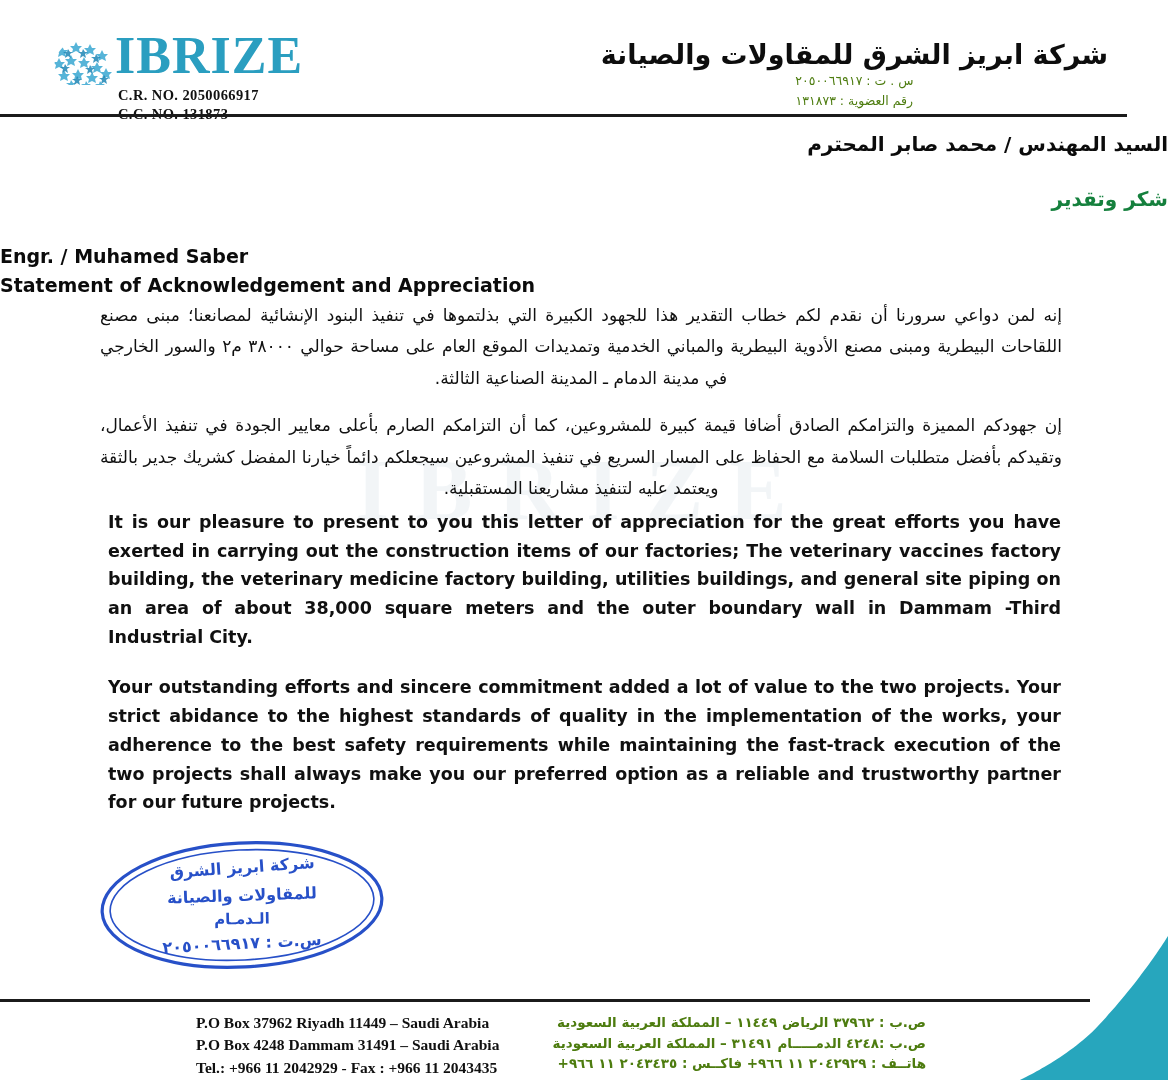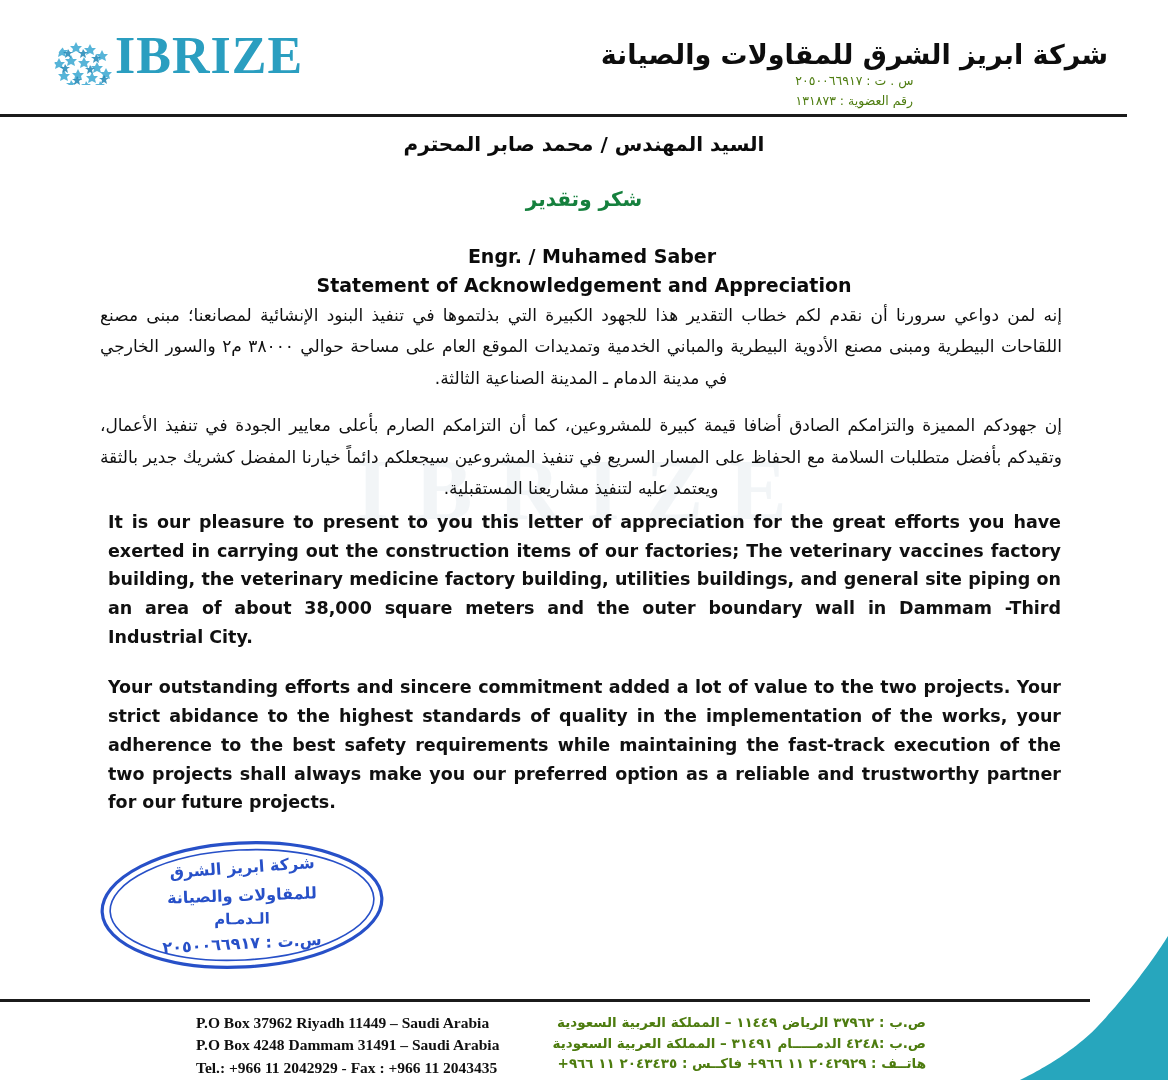--- a/index.html
+++ b/index.html
@@ -121,21 +121,20 @@
     height: 3px;
     background: #1b1b1b;
   }
 
   
   .titles {
     position: absolute;
     left: 0;
     top: 132px;
     width: 1168px;
-    text-align: center;
   }
 
   .t-ar-1 {
     direction: rtl;
     font-family: "DejaVu Sans", sans-serif;
     font-weight: 700;
     font-size: 20px;
     color: #0b0b0b;
     line-height: 1.2;
   }
@@ -151,21 +150,20 @@
     line-height: 1.2;
   }
 
   .t-en-1 {
     font-family: "DejaVu Sans", sans-serif;
     font-weight: 700;
     font-size: 19px;
     color: #0b0b0b;
     margin-top: 34px;
     line-height: 1.2;
-    padding-left: 16px;
   }
 
   .t-en-2 {
     font-family: "DejaVu Sans", sans-serif;
     font-weight: 700;
     font-size: 19px;
     color: #0b0b0b;
     margin-top: 6px;
     line-height: 1.2;
   }
@@ -357,20 +355,24 @@
             <polygon points="13,26 15,29 18,29 15,31 16,35 13,33 10,35 11,31 8,29 12,29"></polygon>
             <polygon points="38,27 40,30 43,30 40,32 41,36 38,34 35,36 36,32 33,30 37,30"></polygon>
             <polygon points="25,38 27,41 30,41 27,43 28,47 25,45 22,47 23,43 20,41 24,41"></polygon>
             <polygon points="52,37 54,40 57,40 54,42 55,46 52,44 49,46 50,42 47,40 51,40"></polygon>
           </g>
         </g>
       </svg>
 
       <div class="logo-word">IBRIZE</div>
 
+      <div class="logo-cr">
+        <div>C.R. NO. 2050066917</div>
+        <div>C.C. NO. 131873</div>
+      </div>
     </div>
 
     <div class="ar-head">
       <div class="ar-company">شركة ابريز الشرق للمقاولات والصيانة</div>
       <div class="ar-reg">س . ت : ٢٠٥٠٠٦٦٩١٧</div>
       <div class="ar-reg">رقم العضوية : ١٣١٨٧٣</div>
     </div>
 
     <div class="rule-top"></div>
   </div>

